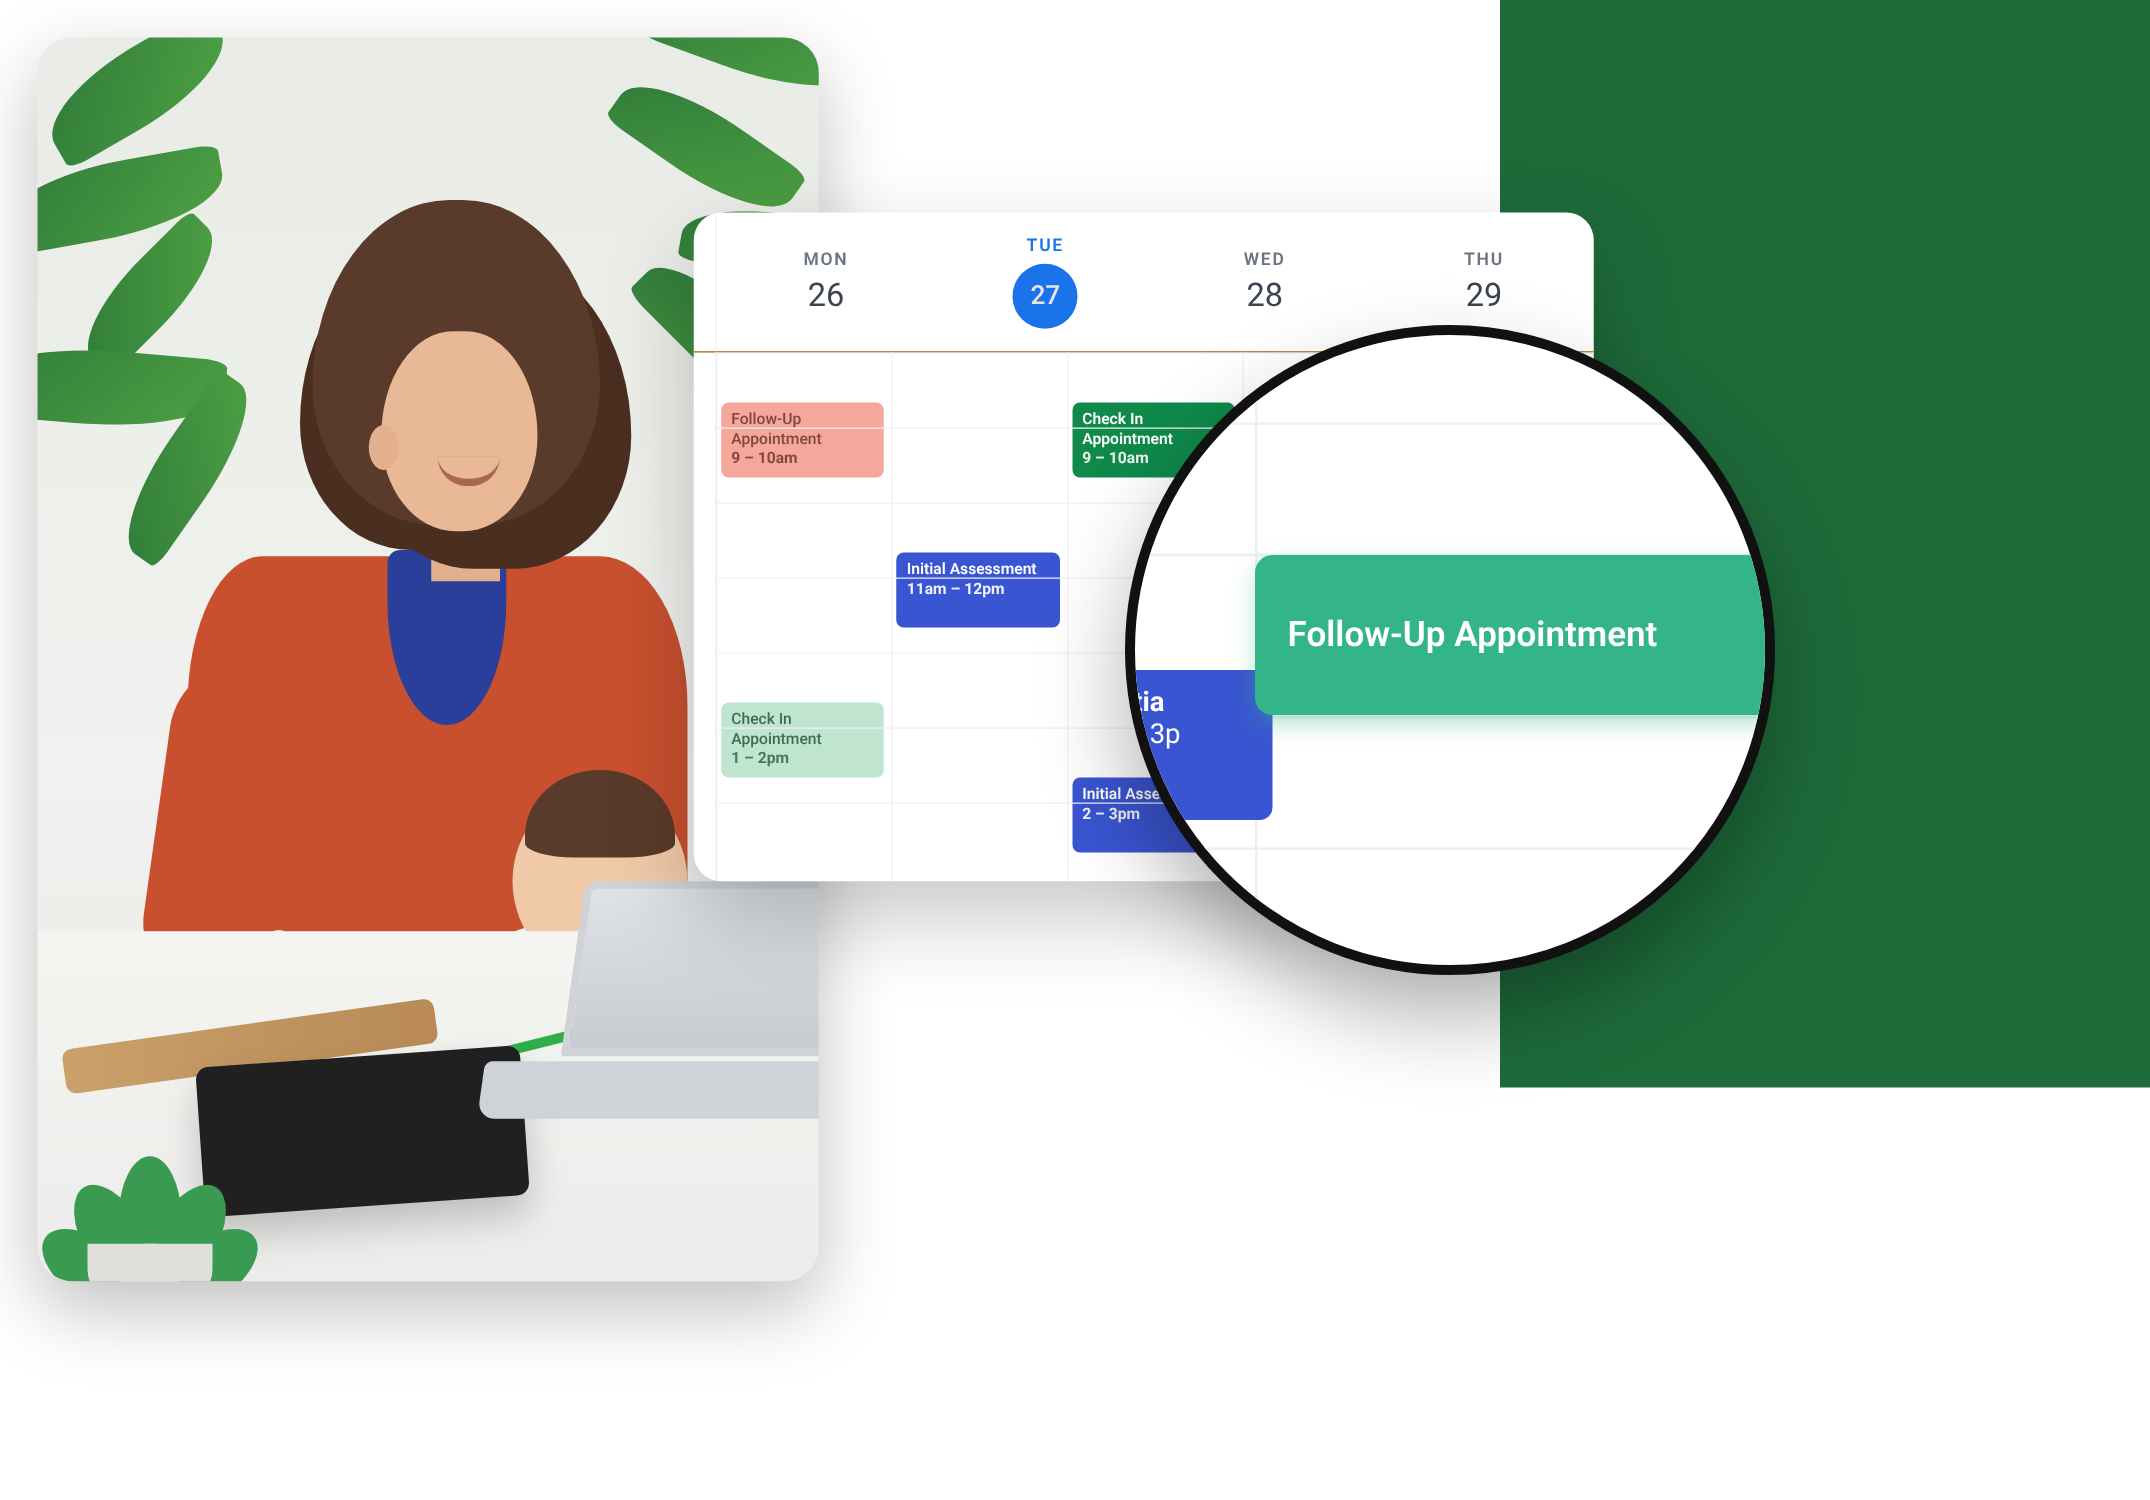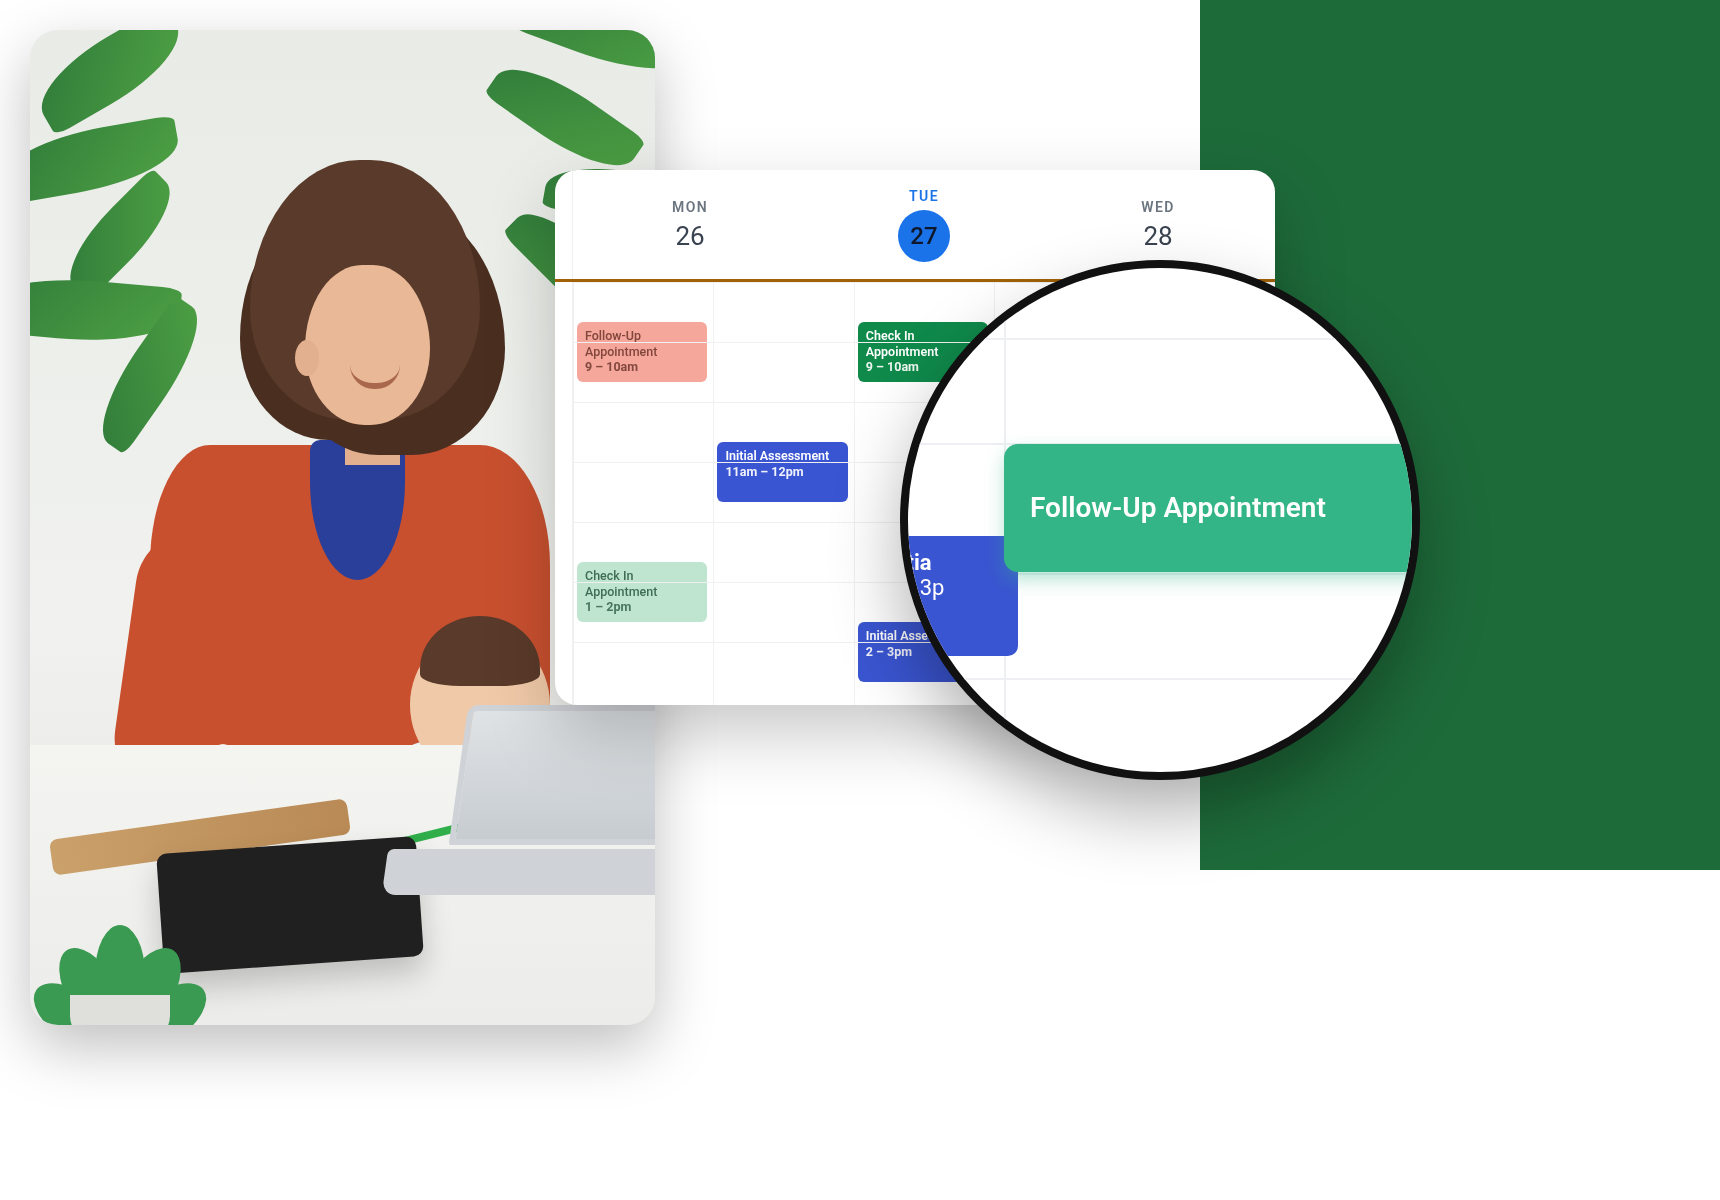--- a/index.html
+++ b/index.html
@@ -103,21 +103,21 @@
     width: 720px;
     height: 535px;
     background: #fff;
     border-radius: 22px;
     box-shadow: 0 28px 70px rgba(0,0,0,0.22);
     overflow: hidden;
   }
   .cal-header {
     display: flex;
     height: 112px;
-    border-bottom: 3px solid #a16207;
+    border-bottom: 1px solid #a16207;
   }
   .cal-gutter {
     width: 18px; flex:0 0 18px; border-right:1px solid #eef0f2;
   }
   .day-col-head {
     flex: 1 1 0;
     display: flex;
     flex-direction: column;
     align-items: center;
     justify-content: center;
@@ -126,21 +126,21 @@
   .dow {
     font-size: 14px; letter-spacing: 1.4px; color:#6b7580; font-weight:600;
   }
   .dow.active { color:#1a73e8; }
   .dnum {
     font-size: 26px; color:#3a4350; font-weight:400;
   }
   .dnum-badge {
     display:inline-flex; align-items:center; justify-content:center;
     width:52px; height:52px; border-radius:50%;
-    background:#1a73e8; color:#0f172a; font-size:24px; font-weight:500;
+    background:#1a73e8; color:#e5e5e5; font-size:21px; font-weight:500;
   }
 
   .cal-body {
     position:relative;
     display:flex;
     height: calc(100% - 112px);
   }
   .cal-body .cal-gutter { border-right:1px solid #eef0f2; }
   .grid-col { flex:1 1 0; border-left:1px solid #eef0f2; position:relative; }
   .grid-col:first-of-type { border-left:none; }
@@ -297,20 +297,24 @@
       <span class="dnum">26</span>
     </div>
     <div class="day-col-head">
       <span class="dow active">TUE</span>
       <span class="dnum-badge">27</span>
     </div>
     <div class="day-col-head">
       <span class="dow">WED</span>
       <span class="dnum">28</span>
     </div>
+    <div class="day-col-head">
+      <span class="dow">THU</span>
+      <span class="dnum">29</span>
+    </div>
   </div>
 
   <div class="cal-body">
     <div class="cal-gutter"></div>
     <div class="grid-col">
       <div class="event ev-pink" style="top:40px;height:60px">
         <span class="title">Follow-Up Appointment</span>
         <span class="time">9 – 10am</span>
       </div>
       <div class="event ev-mint" style="top:280px;height:60px">

